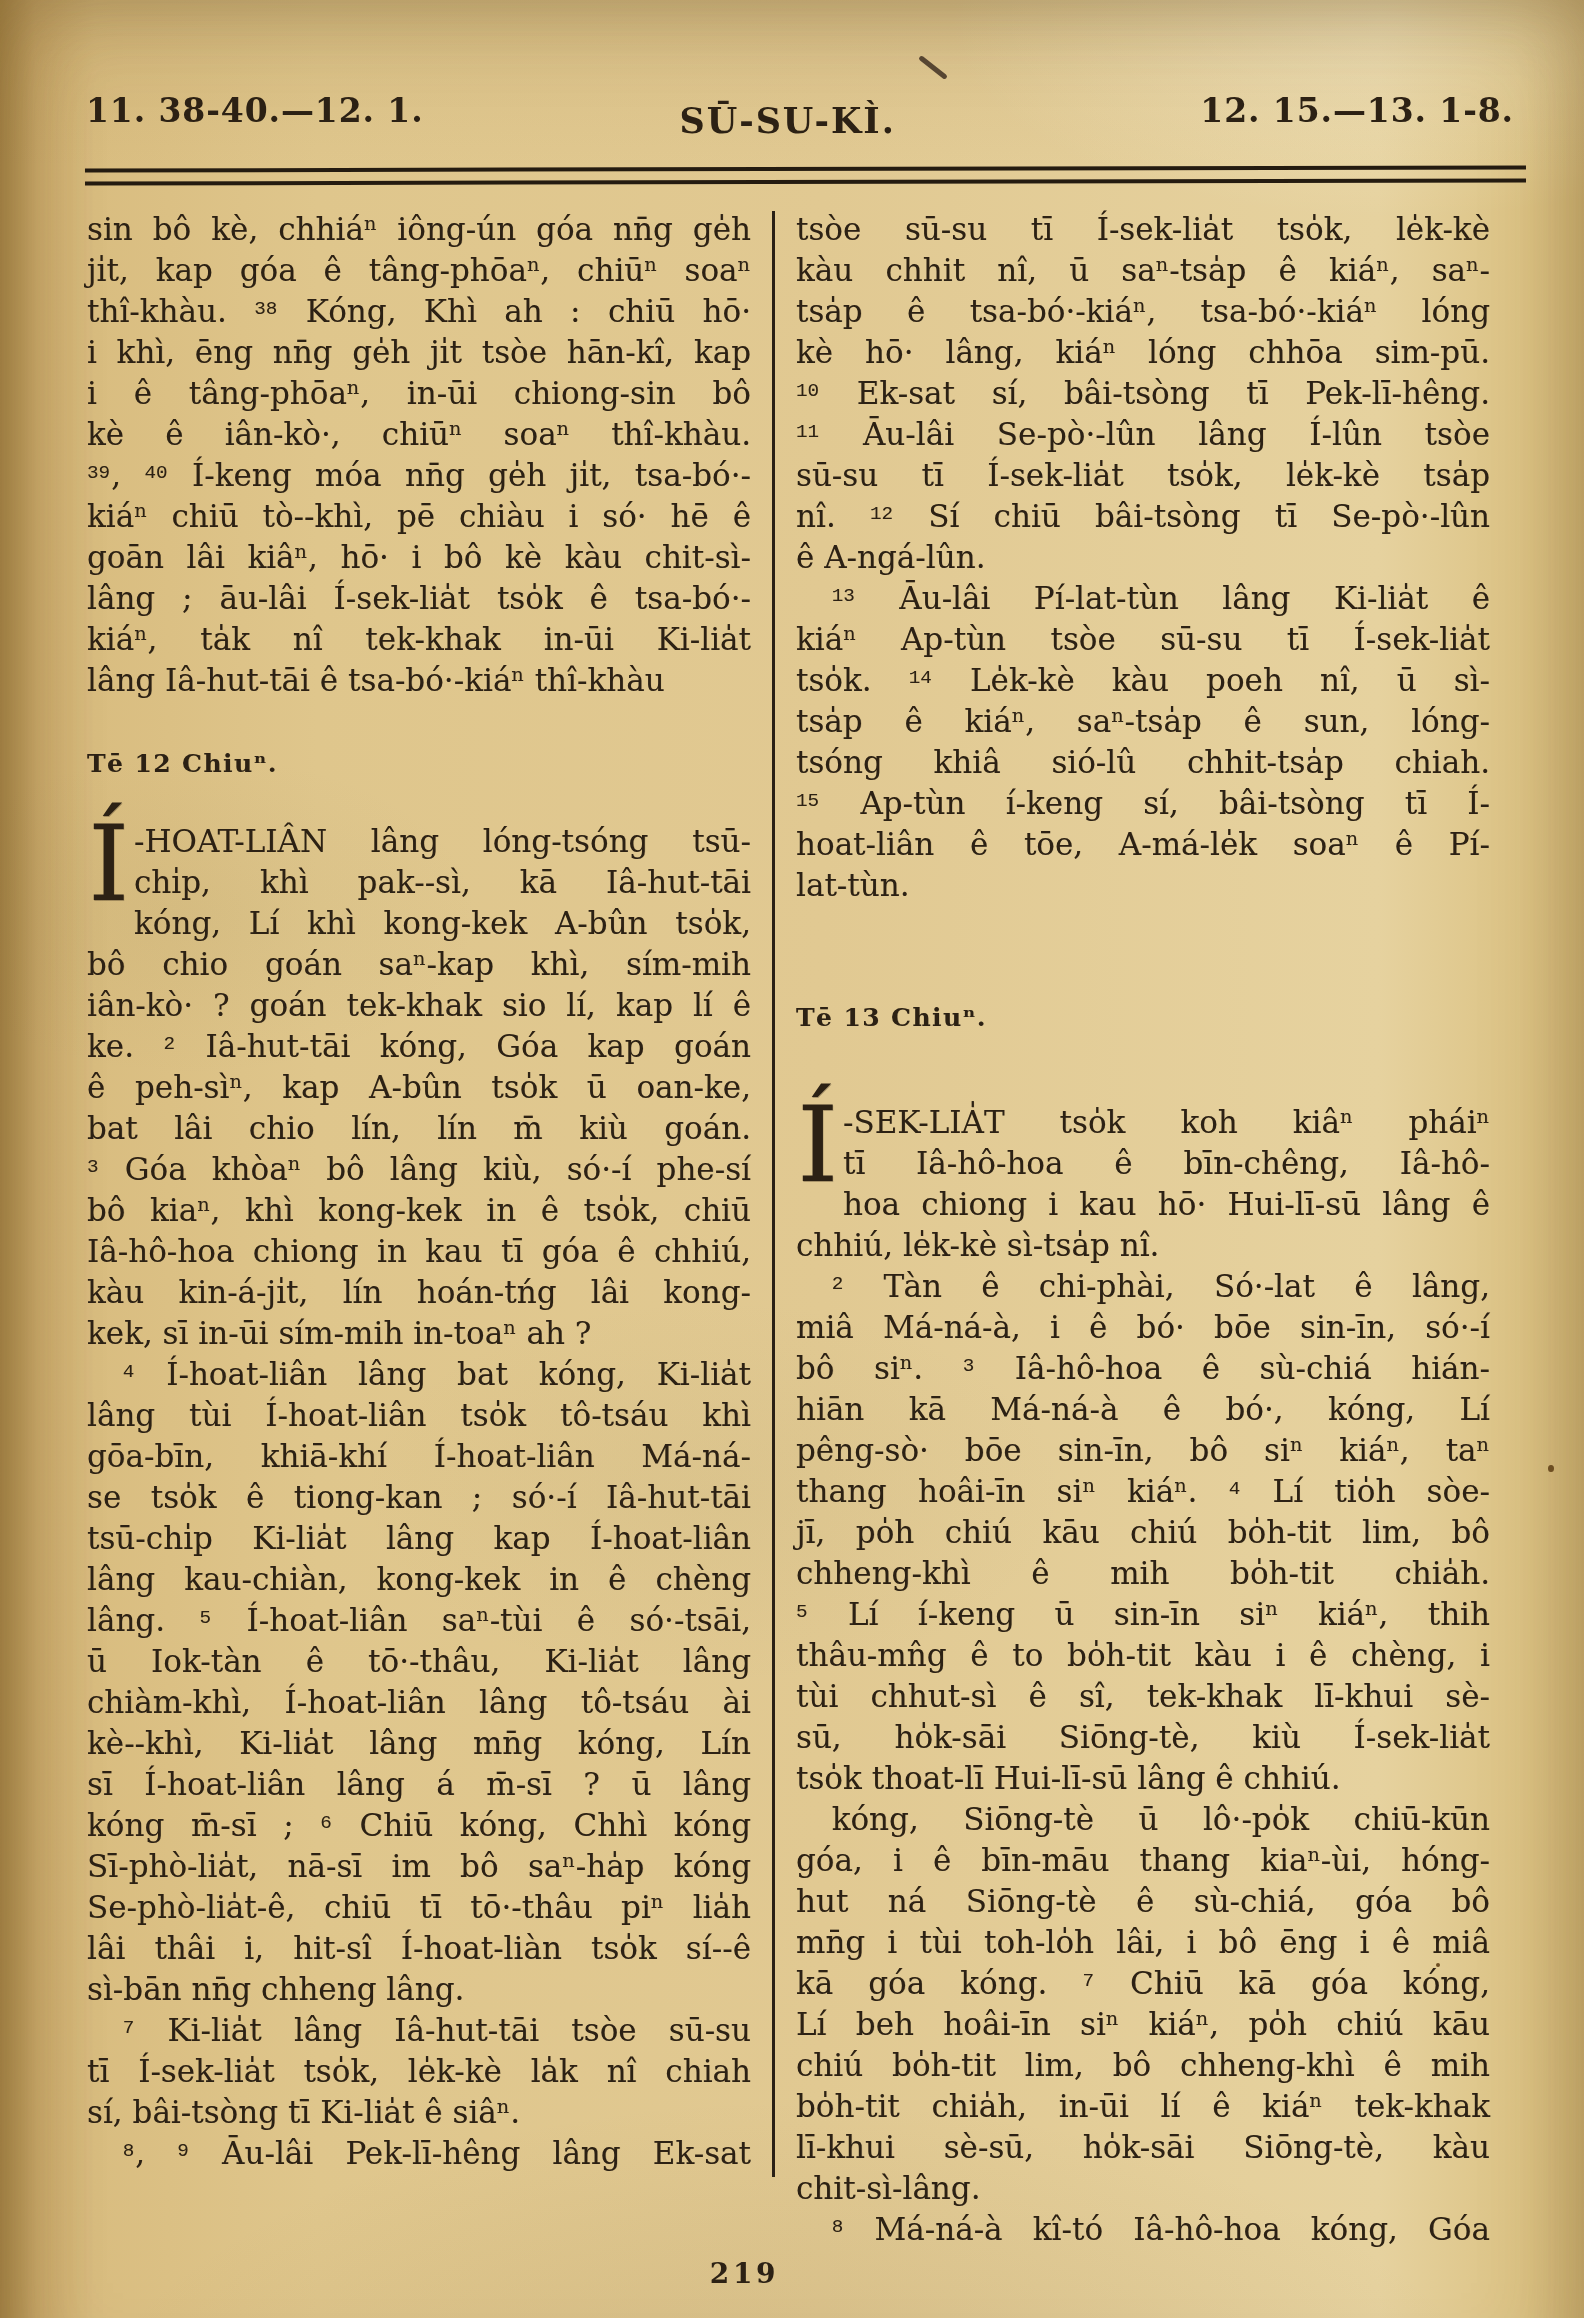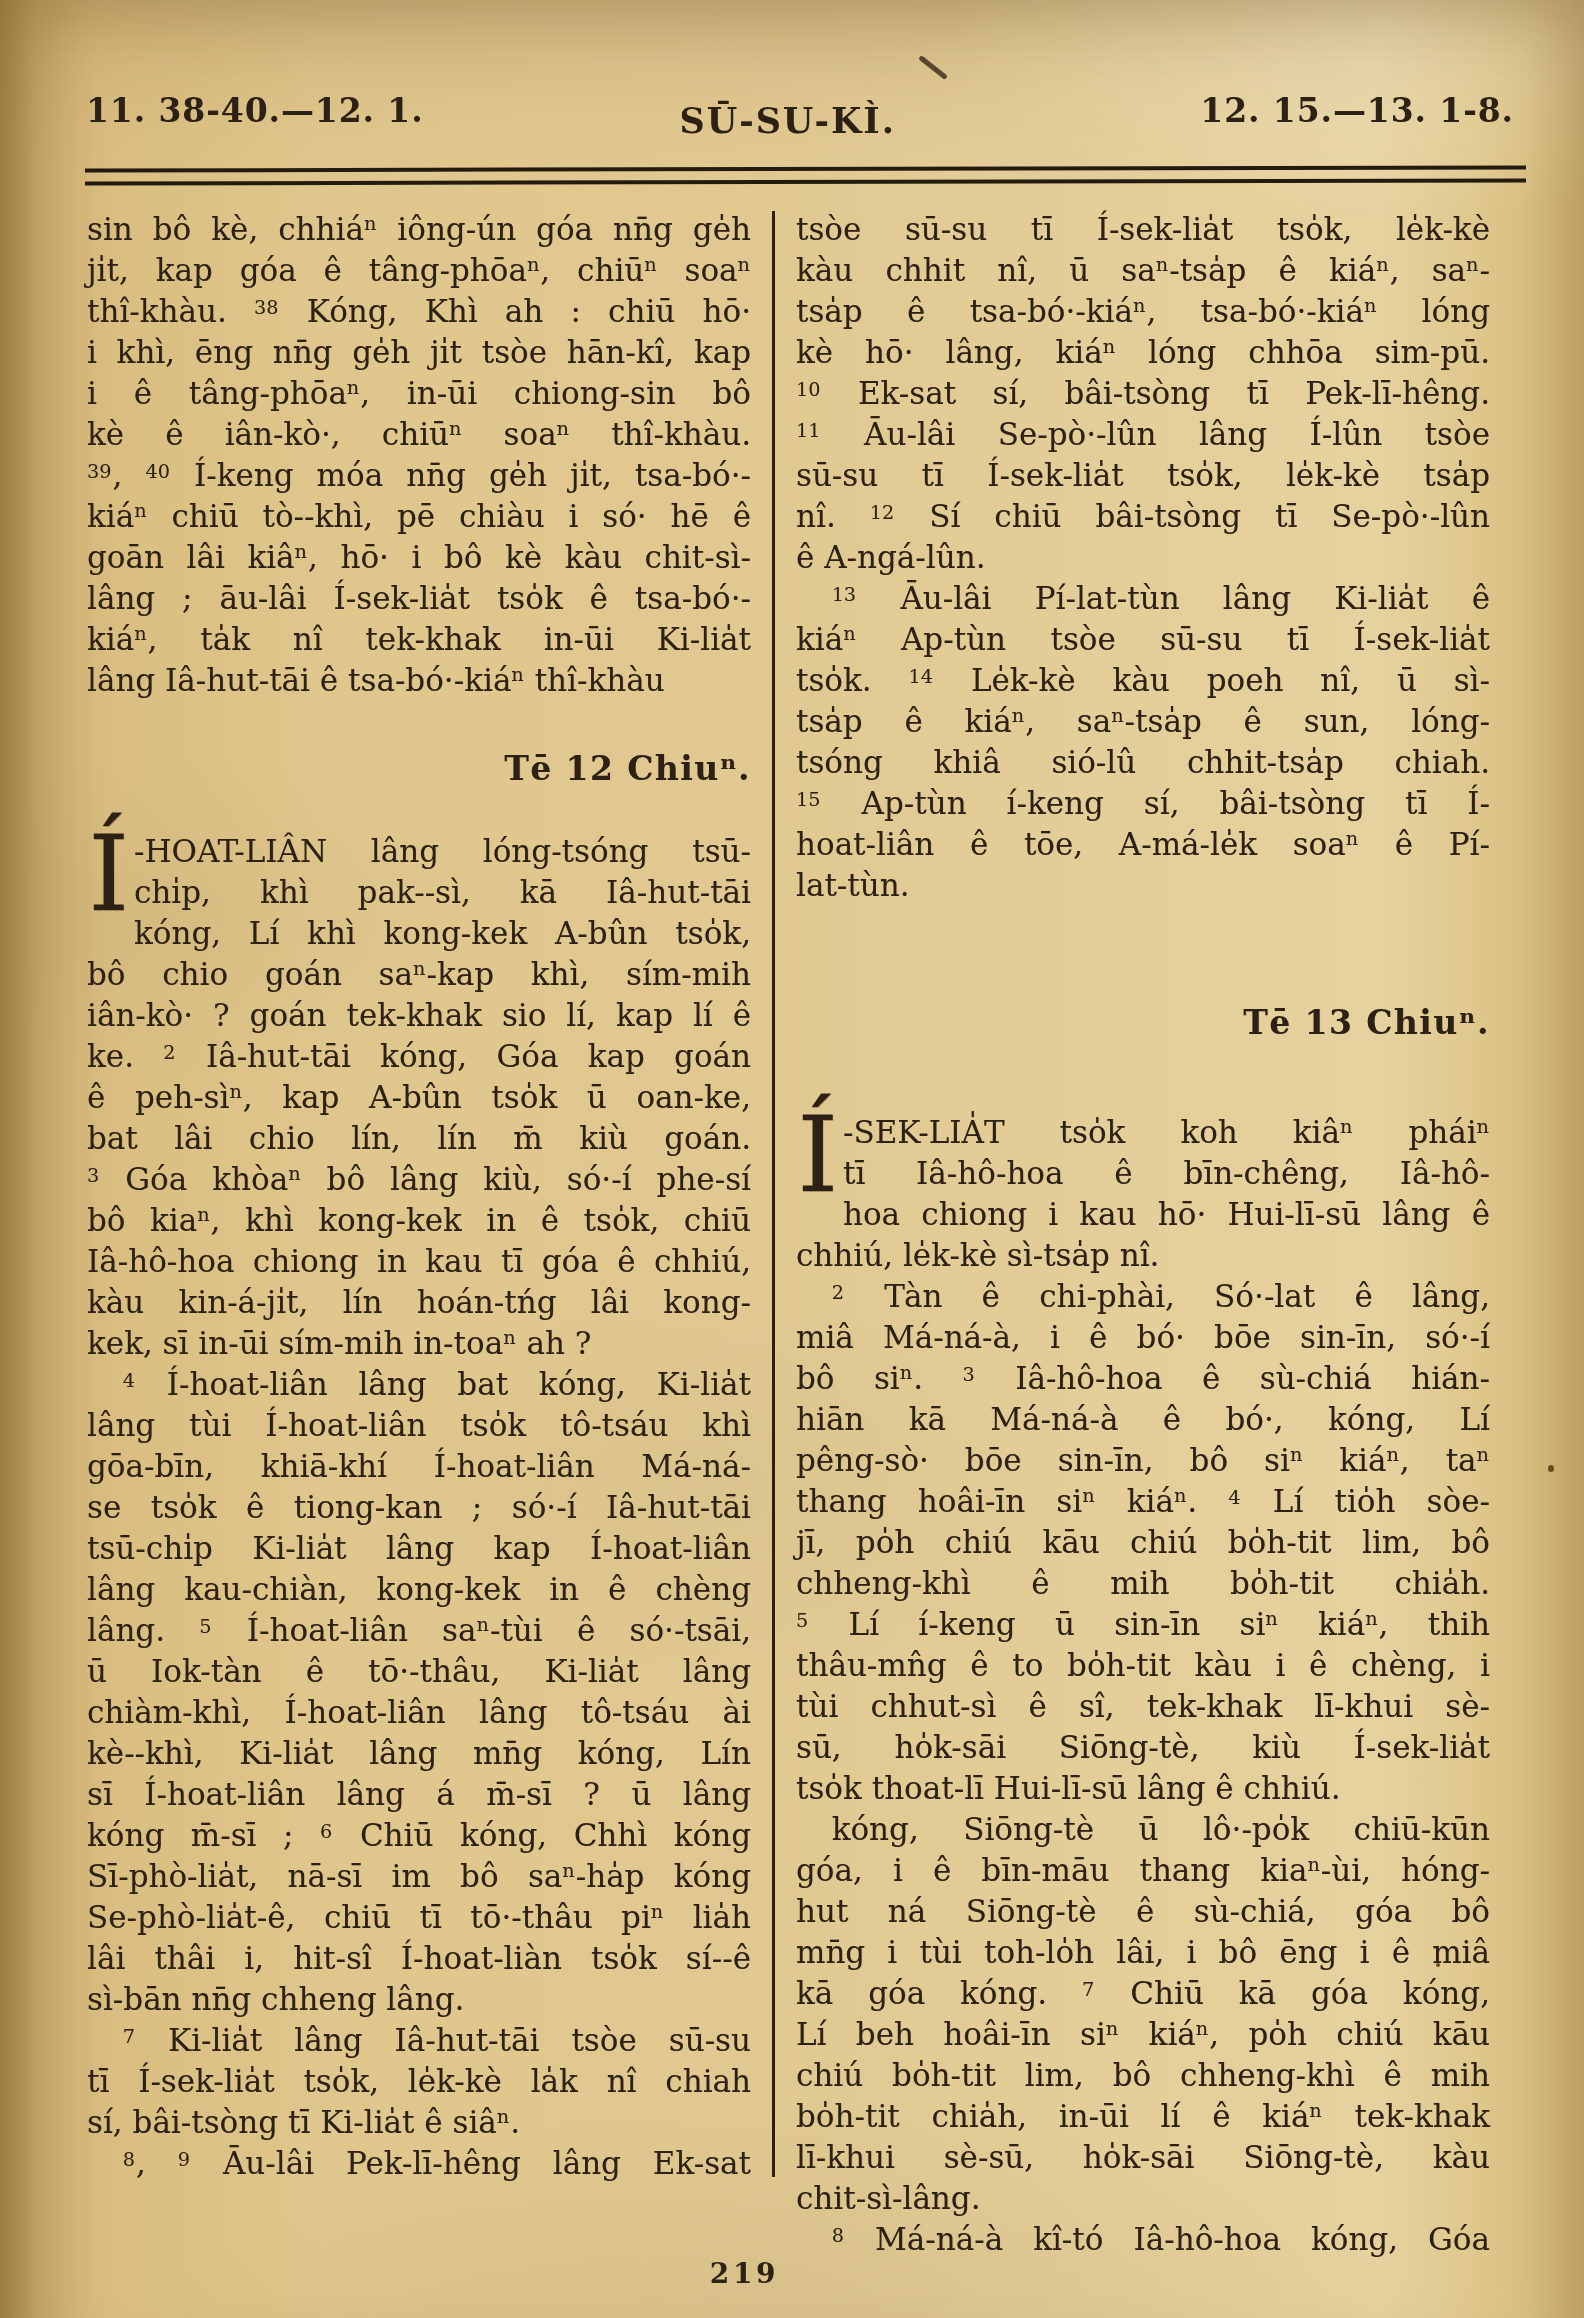--- a/index.html
+++ b/index.html
@@ -49,25 +49,25 @@
 
   .line {
     font-size:31px; line-height:41px;
     text-align:justify; text-align-last:justify; text-justify:inter-word;
     text-shadow:0.3px 0.4px 0 rgba(40,28,14,.22);
   }
   .para-end .line:last-child { text-align-last:left; }
   .indent .line:first-child { text-indent:1.15em; }
 
   sup.vn {
-    font-size:0.62em; line-height:0; vertical-align:0.42em; padding-right:0.06em;
+    font-size:0.62em; line-height:0; vertical-align:0.42em; padding-right:0.06em;font-family:Liberation Mono, monospace;
   }
 
   .chap-head {
-    text-align:right; font-size:33px; font-weight:bold; letter-spacing:1.4px;
+    text-align:left; font-size:25px; font-weight:bold; letter-spacing:1.4px;
     margin:48px 0 43px; text-shadow:0.3px 0.4px 0 rgba(40,28,14,.25);
   }
   .chap-head.ch13 { margin:97px 0 70px; }
 
   .dropcap {
     float:left; font-size:105px; line-height:84px; height:83px;
     margin:0.9px 4.6px 0 0; padding-left:0.9px;
     text-shadow:0.5px 0.6px 0 rgba(40,28,14,.3);
   }
 

